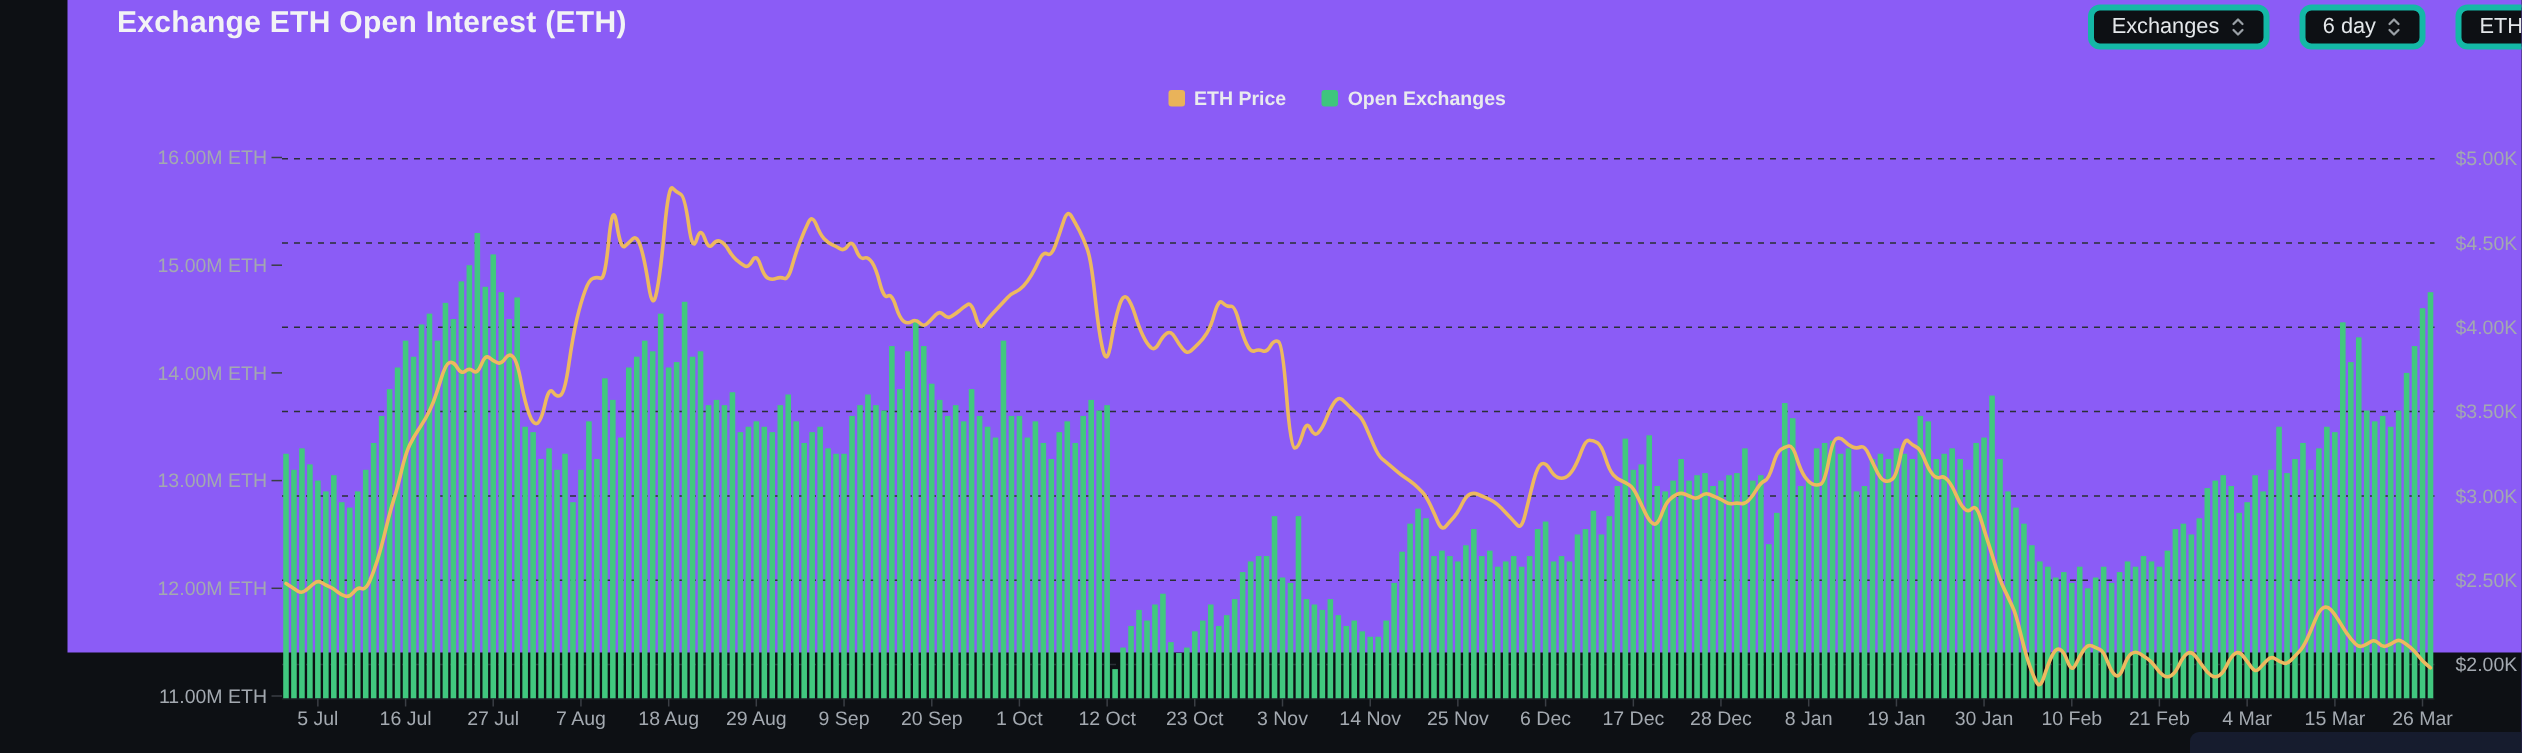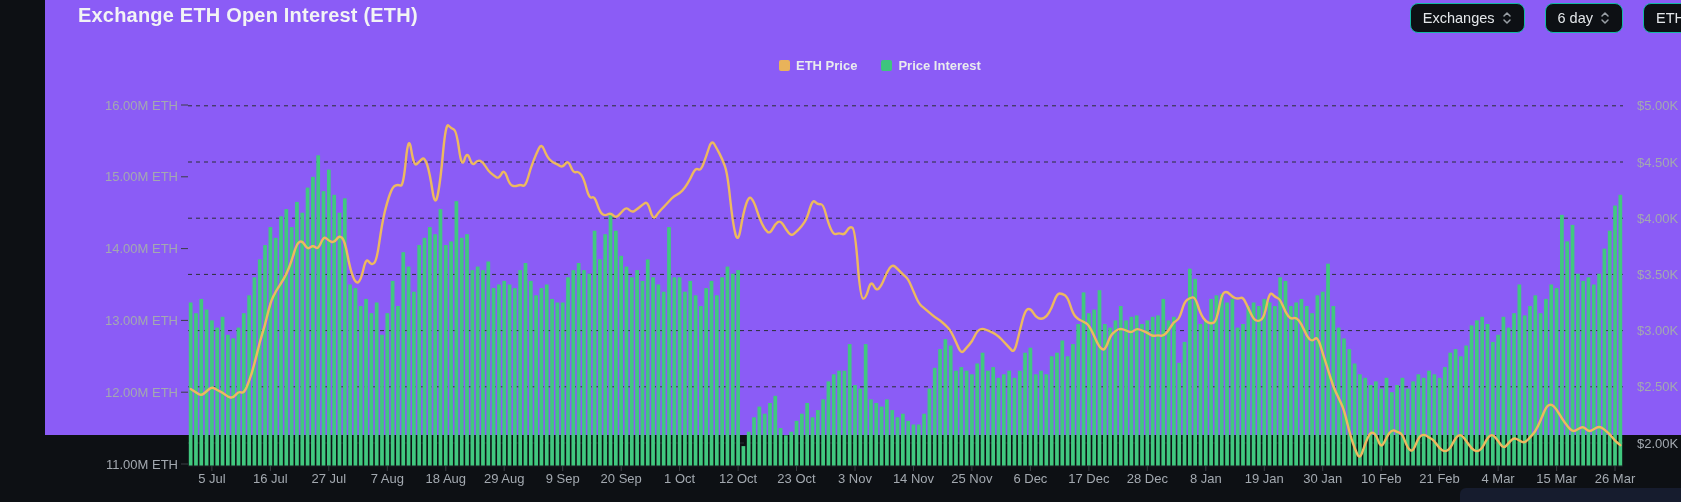--- a/index.html
+++ b/index.html
@@ -2,21 +2,21 @@
 <html><head>
 <meta charset="utf-8">
 <style>
   html,body{margin:0;padding:0;background:#0d1014;width:1681px;height:502px;overflow:hidden;
     font-family:"Liberation Sans",sans-serif;-webkit-font-smoothing:antialiased;}
   .app{position:relative;width:1681px;height:435px;background:#8b5cf6;margin-left:45px;}
   .page-title{position:absolute;left:33px;top:4px;margin:0;font-size:20px;font-weight:700;
     color:#f2f3f5;letter-spacing:.2px;}
   .controls{position:absolute;top:3px;right:11px;display:flex;gap:20px;}
   .select-btn{display:flex;align-items:center;justify-content:center;gap:7px;height:30px;
-    padding:0 12px;background:#0d1014;border:1px solid #14b8a6;border-radius:8px;
+    padding:0 12px;background:#0d1014;border:4px solid #14b8a6;border-radius:8px;
     color:#e4e7ea;font-size:14.5px;font-family:"Liberation Sans",sans-serif;cursor:pointer;}
   .select-btn svg{display:block;}
   .legend{position:absolute;left:698px;top:58px;display:flex;align-items:flex-start;gap:24px;padding-left:36px;}
   .legend-item{display:flex;align-items:center;gap:6px;}
   .swatch{width:11px;height:11px;border-radius:2px;display:inline-block;}
   .legend-label{color:#e9ebee;font-size:13px;font-weight:700;}
   #chart{position:absolute;left:0;top:0;}
   .watermark{position:absolute;left:1448px;top:412px;display:flex;align-items:center;gap:6px;
     color:rgba(222,228,234,0.42);pointer-events:none;}
   .watermark .wm-text{font-size:22px;font-weight:700;letter-spacing:.5px;}
@@ -54,21 +54,21 @@
     </button>
   </div>
 
   <div class="legend">
     <div class="legend-item">
       <span class="swatch" style="background: rgb(233, 179, 90);"></span>
       <span class="legend-label">ETH Price</span>
     </div>
     <div class="legend-item">
       <span class="swatch" style="background: rgb(62, 197, 125);"></span>
-      <span class="legend-label">Price Interest</span>
+      <span class="legend-label">Open Exchanges</span>
     </div>
   </div>
 
   <svg id="chart" width="1681" height="502" viewBox="0 0 1681 502">
       <g>
         <line x1="143" x2="1578" y1="105.8" y2="105.8" stroke="#2b2f36" stroke-width="1" stroke-dasharray="4 4"></line>
         <line x1="143" x2="1578" y1="162.0" y2="162.0" stroke="#2b2f36" stroke-width="1" stroke-dasharray="4 4"></line>
         <line x1="143" x2="1578" y1="218.2" y2="218.2" stroke="#2b2f36" stroke-width="1" stroke-dasharray="4 4"></line>
         <line x1="143" x2="1578" y1="274.4" y2="274.4" stroke="#2b2f36" stroke-width="1" stroke-dasharray="4 4"></line>
         <line x1="143" x2="1578" y1="330.6" y2="330.6" stroke="#2b2f36" stroke-width="1" stroke-dasharray="4 4"></line>

